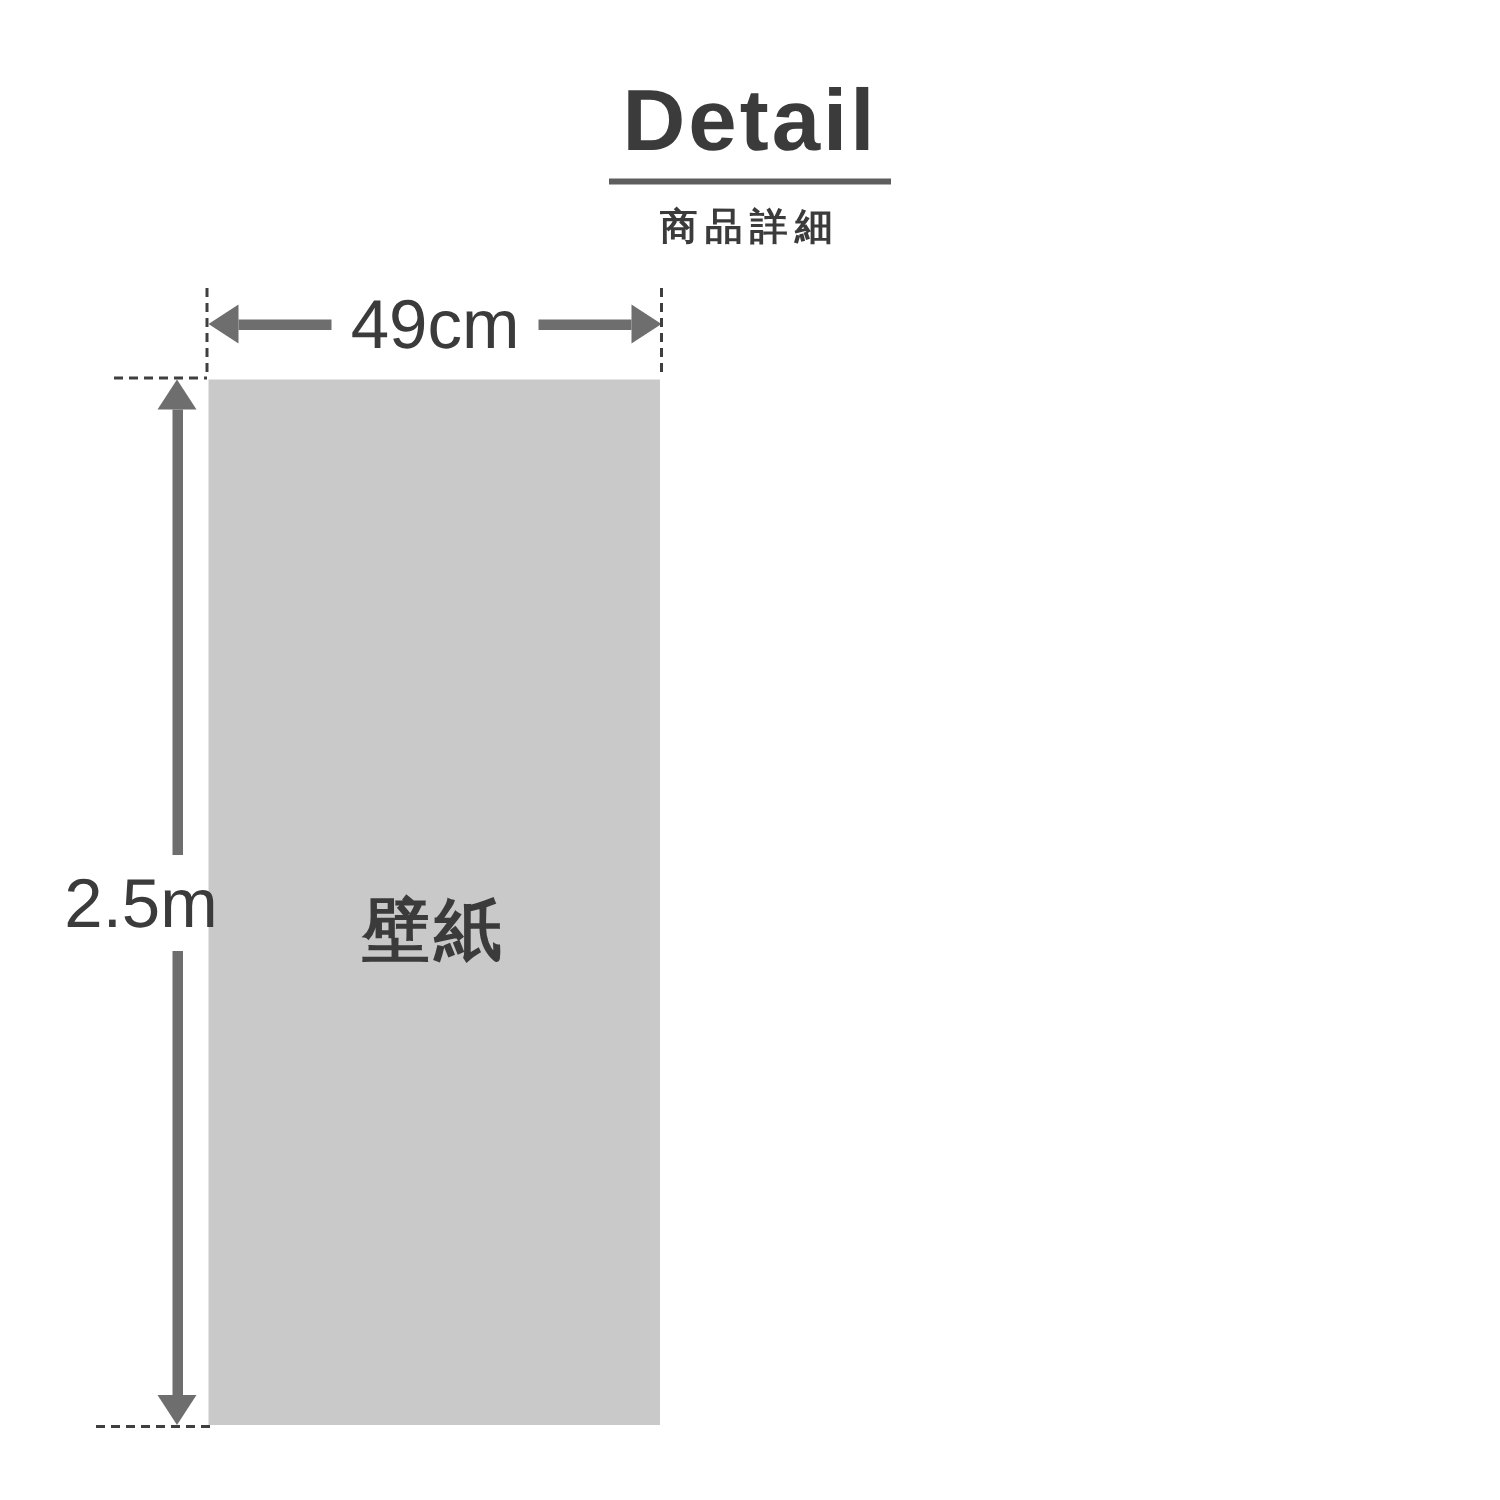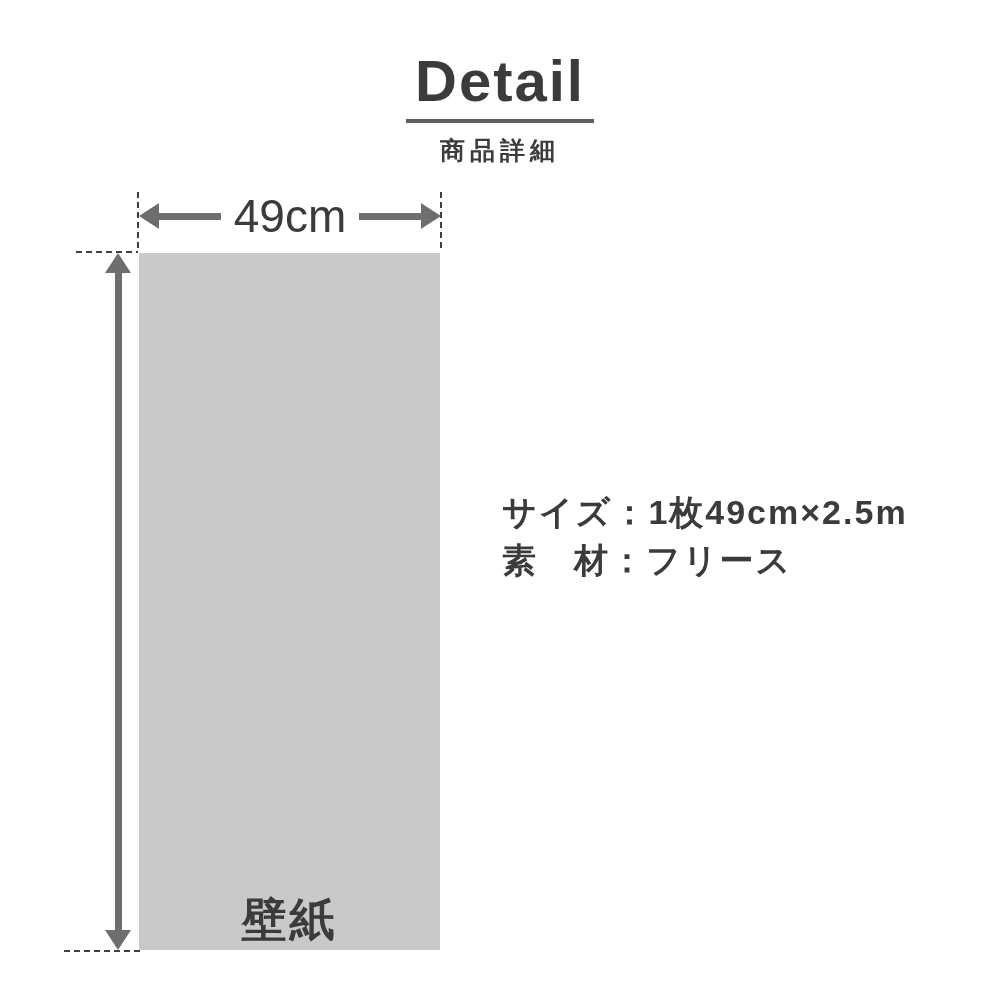--- a/index.html
+++ b/index.html
@@ -14,21 +14,21 @@
   
   .header { position:absolute; top:52px; left:0; width:1000px; text-align:center; }
   .title { font-size:58px; line-height:58px; font-weight:bold; letter-spacing:2px; color:var(--ink,#3b3b3b); }
   .rule { width:188px; height:4px; background:var(--underline,#5e5e5e); margin:9px auto 0; }
   .subtitle { margin-top:11px; font-size:25px; letter-spacing:5px; font-weight:600; color:var(--ink,#3b3b3b); }
 
   
   .panel {
     position:absolute; left:139px; top:253px; width:301px; height:697px;
     background:var(--panel,#c9c9c9);
-    display:flex; align-items:flex-end; justify-content:center;
+    display:flex; align-items:center; justify-content:center;
   }
   .panel-label { font-size:45px; font-weight:600; letter-spacing:3px; margin-top:36px; color:var(--ink,#3b3b3b); }
 
   
   .dim-w { position:absolute; left:139px; top:203px; width:302px; height:26px; display:flex; align-items:center; }
   .dim-h { position:absolute; left:105px; top:253px; width:26px; height:697px; display:flex; flex-direction:column; align-items:center; }
   .ah { width:0; height:0; flex:none; }
   .ah-left  { border-top:13px solid transparent; border-bottom:13px solid transparent; border-right:20px solid var(--arrow,#6e6e6e); }
   .ah-right { border-top:13px solid transparent; border-bottom:13px solid transparent; border-left:20px solid var(--arrow,#6e6e6e); }
   .ah-up    { border-left:13px solid transparent; border-right:13px solid transparent; border-bottom:20px solid var(--arrow,#6e6e6e); }
@@ -72,27 +72,24 @@
     <span class="ah ah-left"></span>
     <span class="dline-h"></span>
     <span class="dim-label">49cm</span>
     <span class="dline-h"></span>
     <span class="ah ah-right"></span>
   </div>
 
   <div class="dim-h">
     <span class="ah ah-up"></span>
     <span class="dline-v"></span>
+    <span class="dim-label dim-label-v">2.5m</span>
     <span class="dline-v"></span>
     <span class="ah ah-down"></span>
   </div>
 
   <div class="guide guide-v guide-v-left"></div>
   <div class="guide guide-v guide-v-right"></div>
   <div class="guide guide-h guide-h-top"></div>
   <div class="guide guide-h guide-h-bottom"></div>
 
-  <div class="specs">
-    <div class="spec-line">サイズ：1枚49cm×2.5m</div>
-    <div class="spec-line">素　材：フリース</div>
-  </div>
 
 </div>
 
 </body></html>

